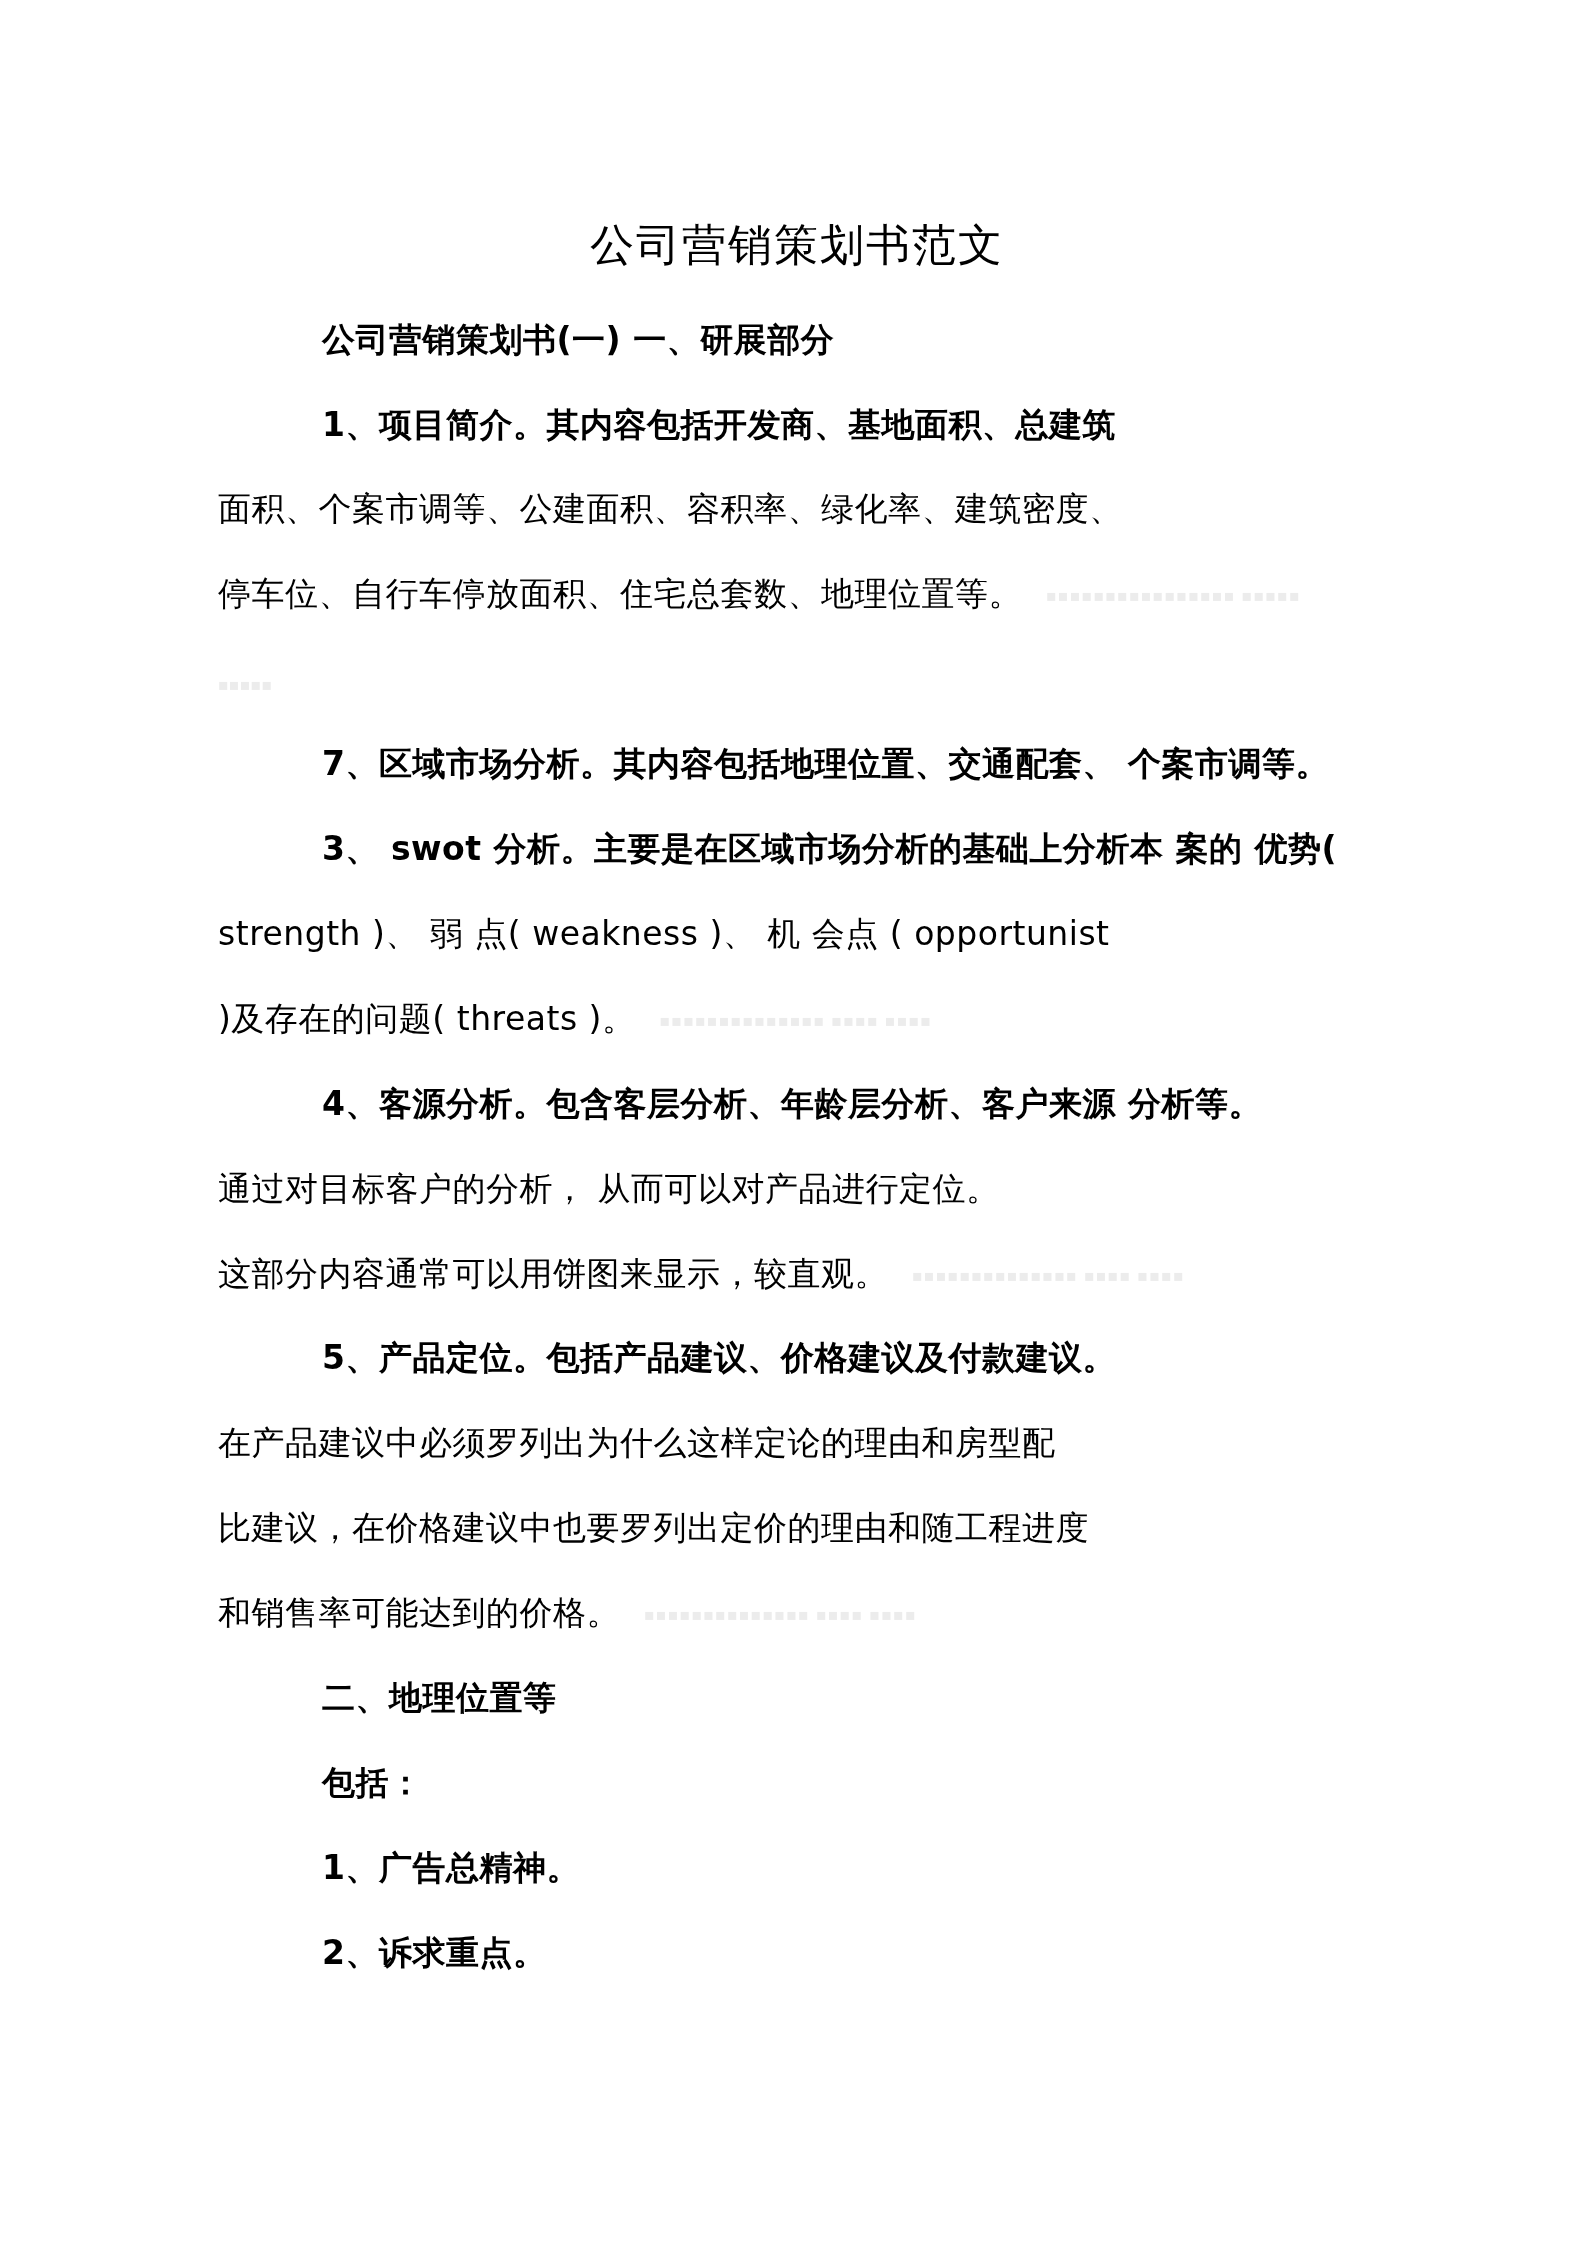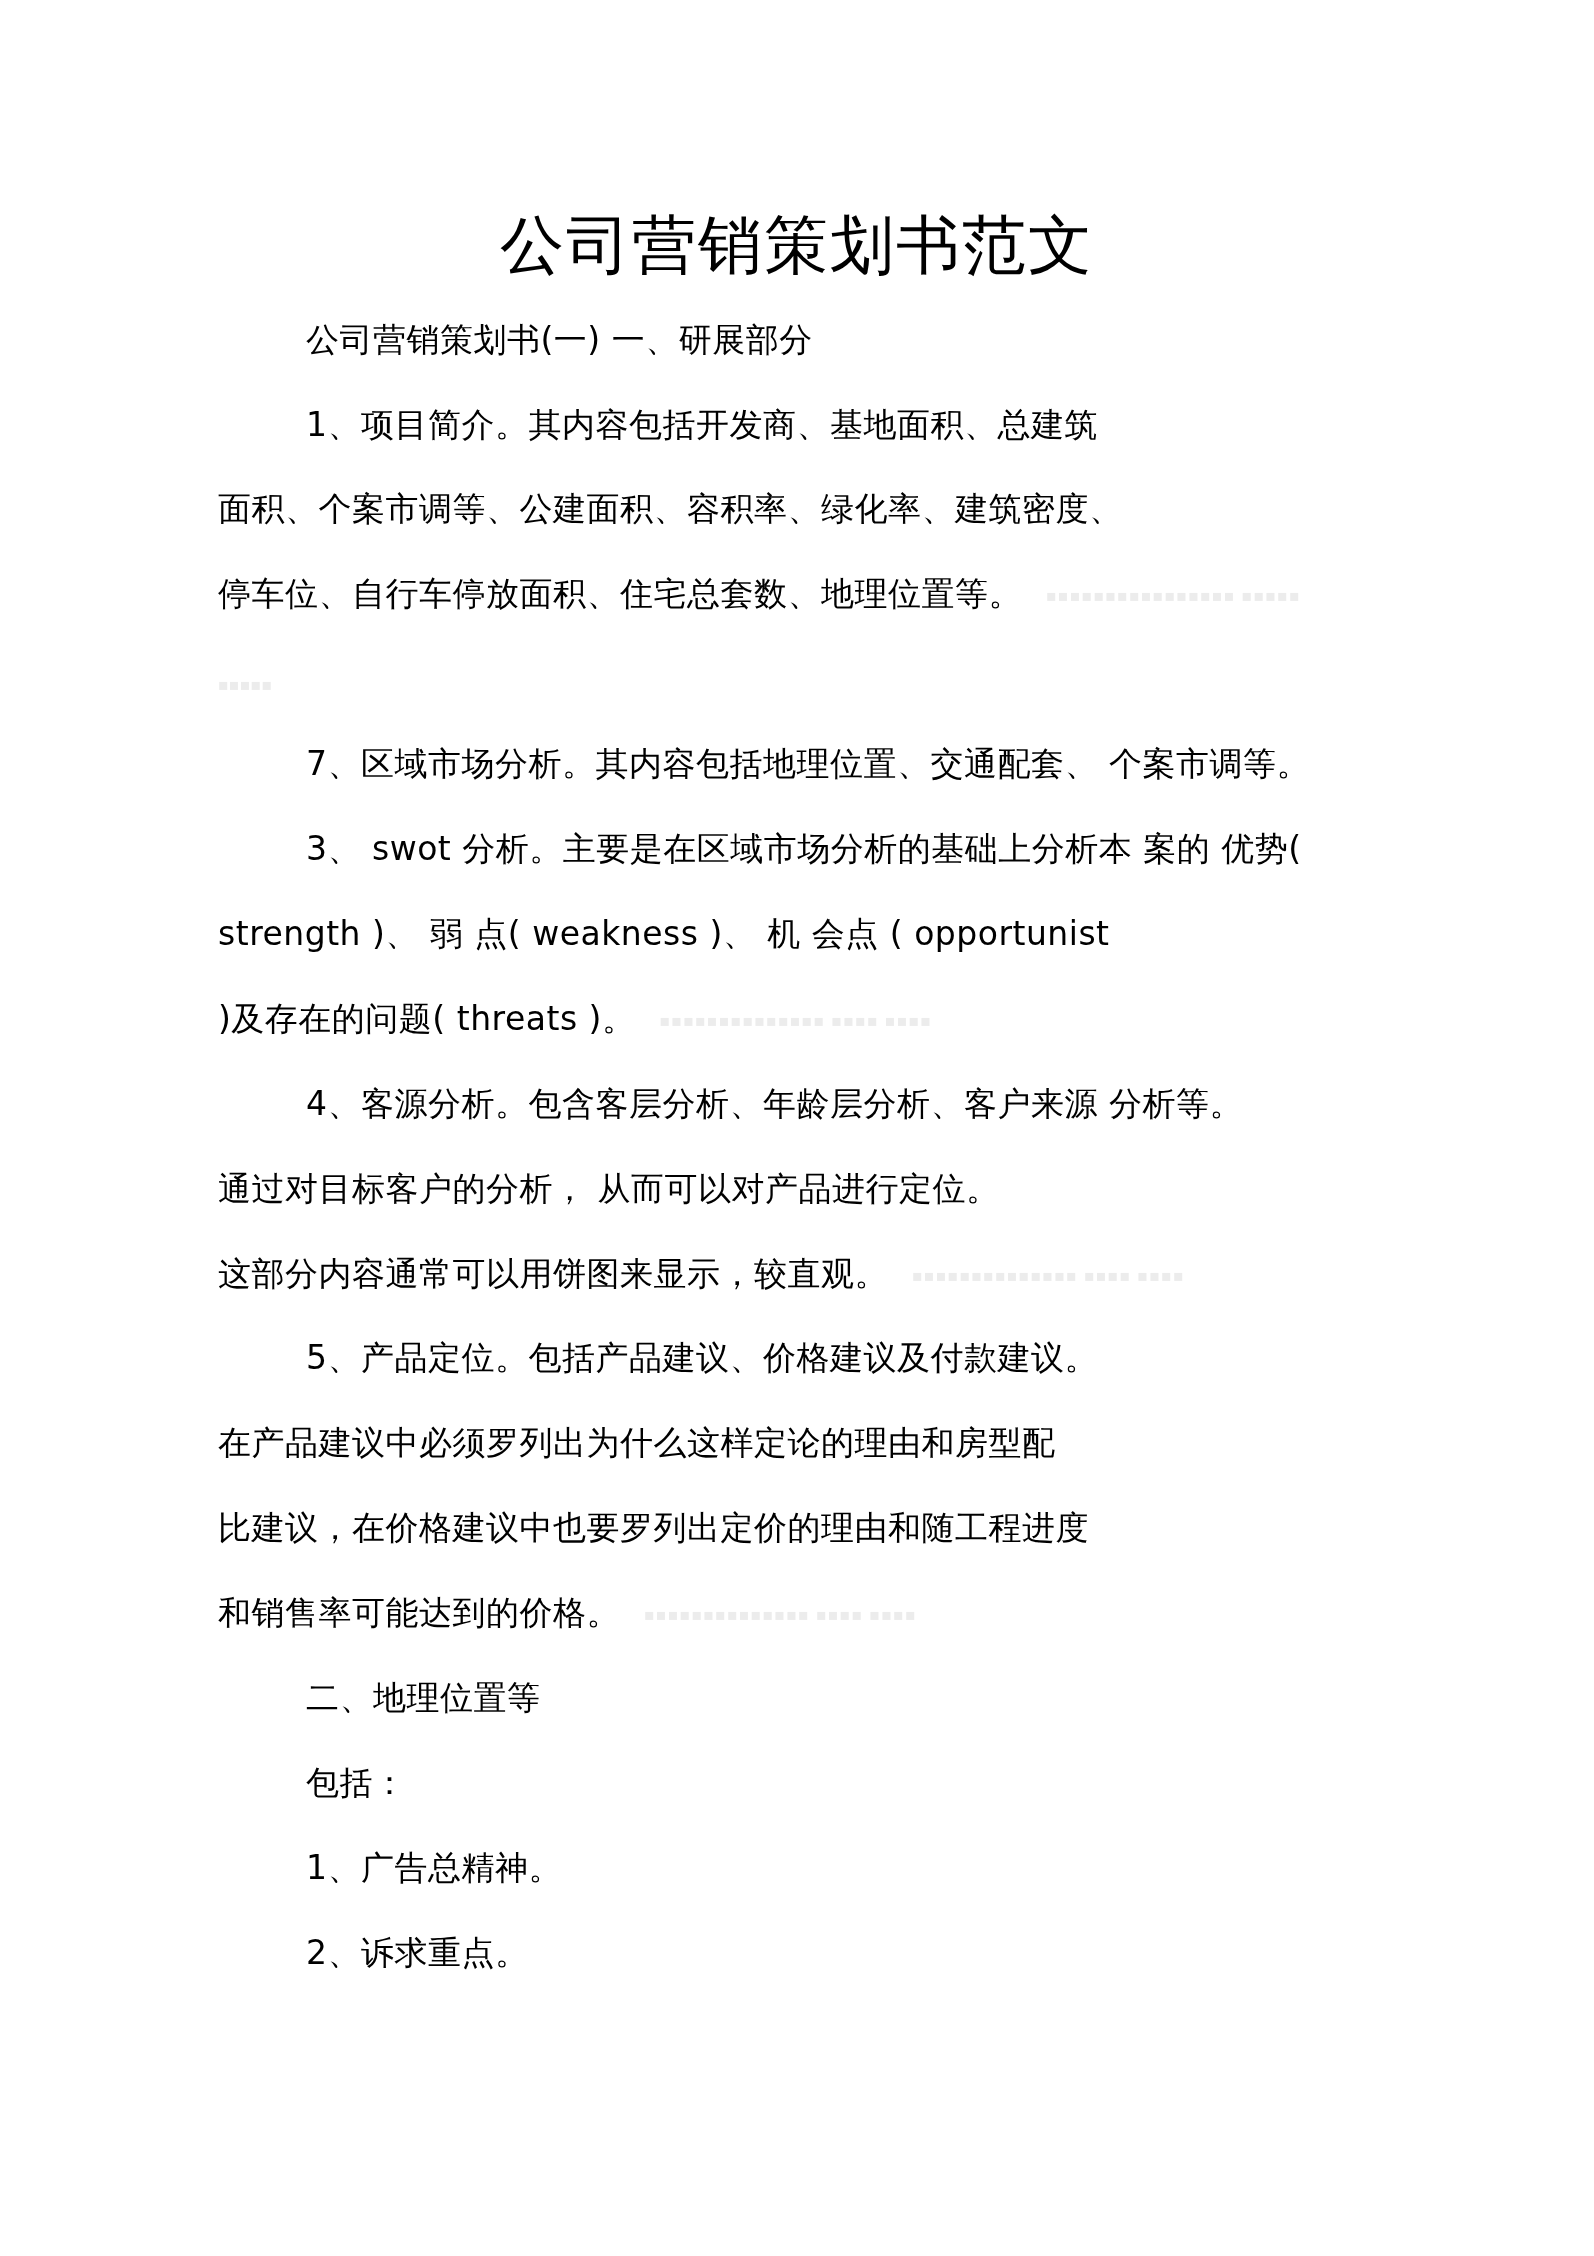--- a/index.html
+++ b/index.html
@@ -1,22 +1,22 @@
 <!DOCTYPE html>
 <html><head>
 <meta charset="utf-8">
 <style>
   html, body { margin: 0; padding: 0; background: #ffffff; }
   body { width: 1594px; height: 2256px; position: relative; overflow: hidden;
          font-family: "DejaVu Sans", "Liberation Sans", sans-serif; color: #000; }
   .title { position: absolute; left: 0; width: 1594px; top: 205px; text-align: center;
-           font-size: 64px; line-height: 80px; letter-spacing: 2px; }
+           font-size: 44px; line-height: 80px; letter-spacing: 2px; }
   .line { position: absolute; font-size: 33px; line-height: 44px; white-space: nowrap; letter-spacing: 0.5px; }
   .l0 { left: 218px; }
-  .l1 { left: 306px; }
+  .l1 { left: 322px; font-weight: bold; }
   .wm { display: inline-block; color: #ececec; font-size: 16px; margin-left: 24px; vertical-align: middle; letter-spacing: 1px; }
   .wm-line { position: absolute; left: 218px; color: #ececec; font-size: 16px; }
 </style>
 </head>
 <body>
 
 <div class="title">公司营销策划书范文</div>
 
 <div class="line l1" style="top:318px"><span>公司营销策划书(一)  一、研展部分</span></div>
 <div class="line l1" style="top:403px"><span>1、项目简介。其内容包括开发商、基地面积、总建筑</span></div>

